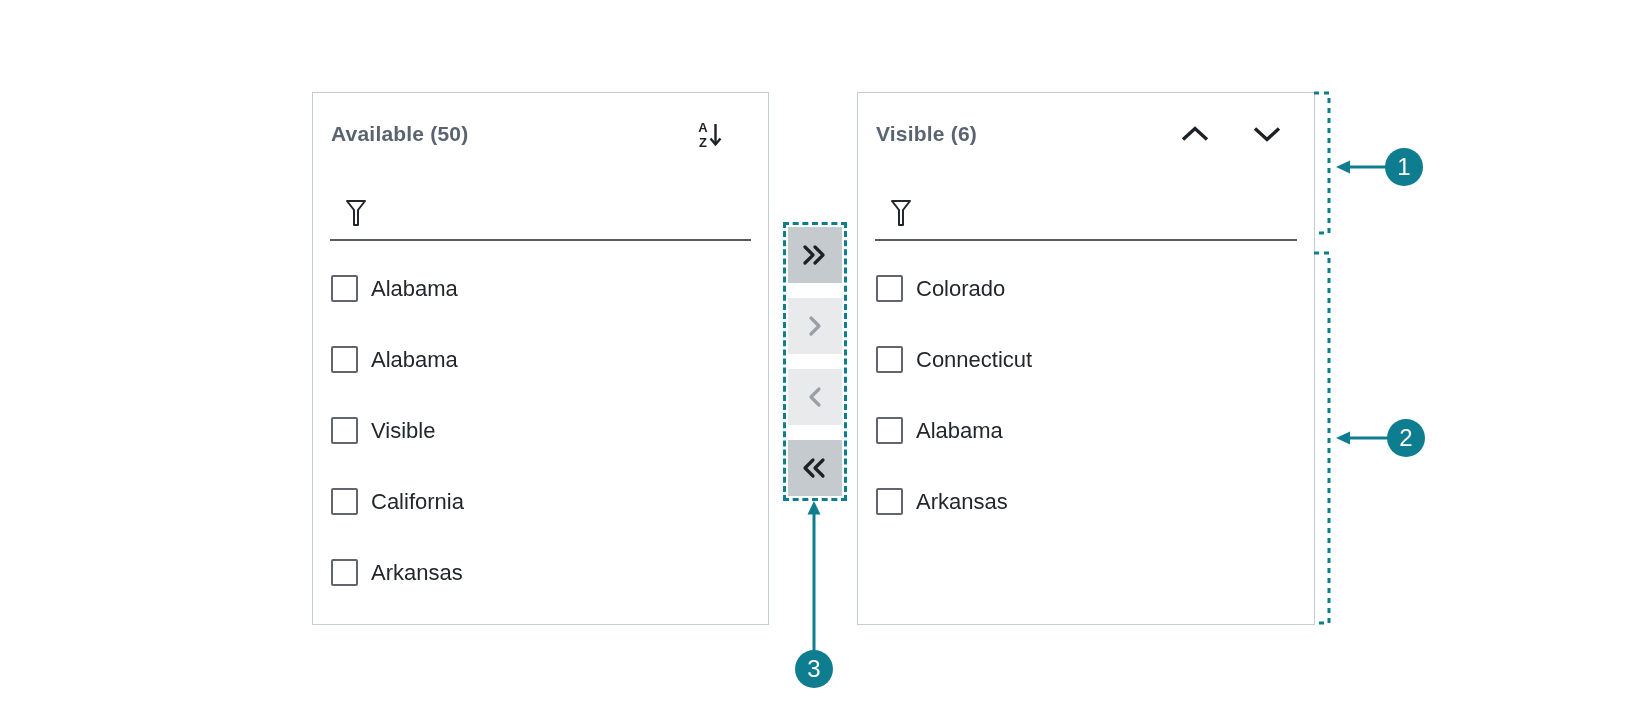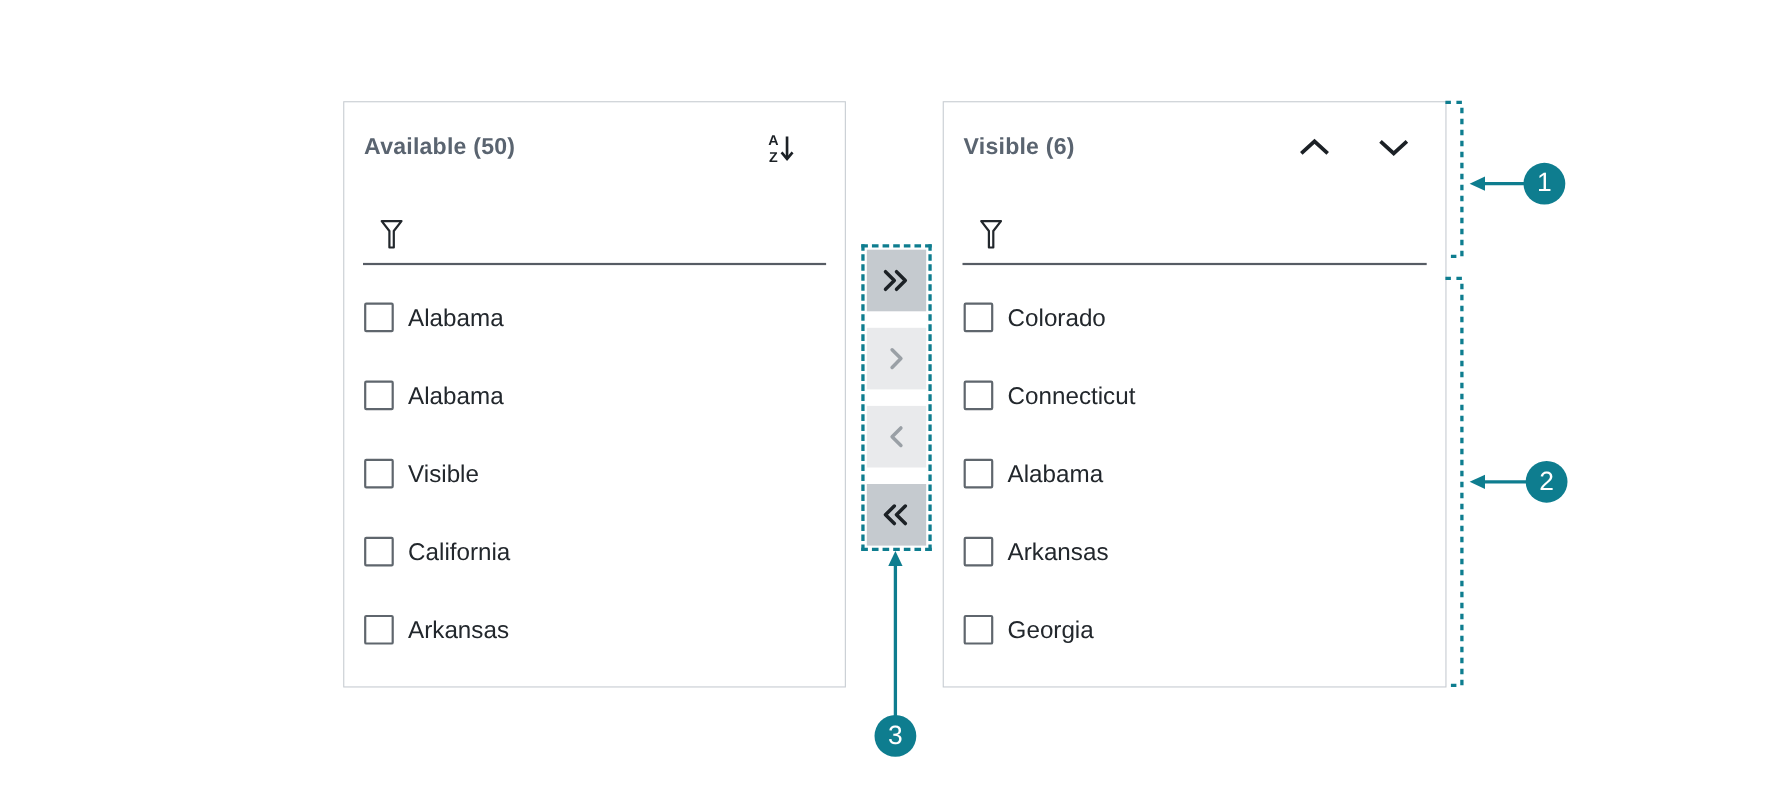--- a/index.html
+++ b/index.html
@@ -207,26 +207,20 @@
         <input type="checkbox" style="">
         <span class="item-label">Alabama</span>
       </label>
         </li>
       <li>
           <label class="list-item">
         <input type="checkbox" style="">
         <span class="item-label">Arkansas</span>
       </label>
         </li>
-      <li>
-          <label class="list-item">
-        <input type="checkbox" style="">
-        <span class="item-label">Georgia</span>
-      </label>
-        </li>
     </ul>
   </div>
 
   <svg class="annotation-overlay" width="1626" height="720" viewBox="0 0 1626 720">
 
     <path d="M1314 93 H1329 V233 H1314" fill="none" stroke="#0e7d8f" stroke-width="3" stroke-dasharray="5 5"></path>
 
     <path d="M1314 253 H1329 V623 H1314" fill="none" stroke="#0e7d8f" stroke-width="3" stroke-dasharray="5 5"></path>
 
     <line x1="1350" y1="167" x2="1387" y2="167" stroke="#0e7d8f" stroke-width="3"></line>

